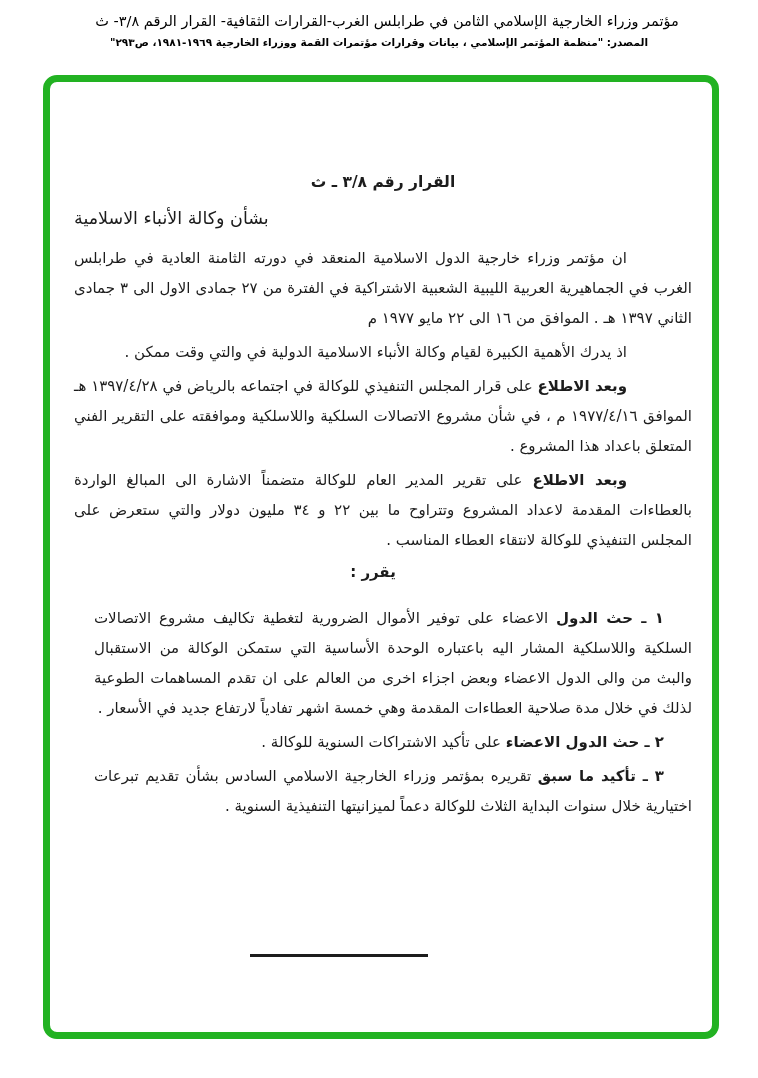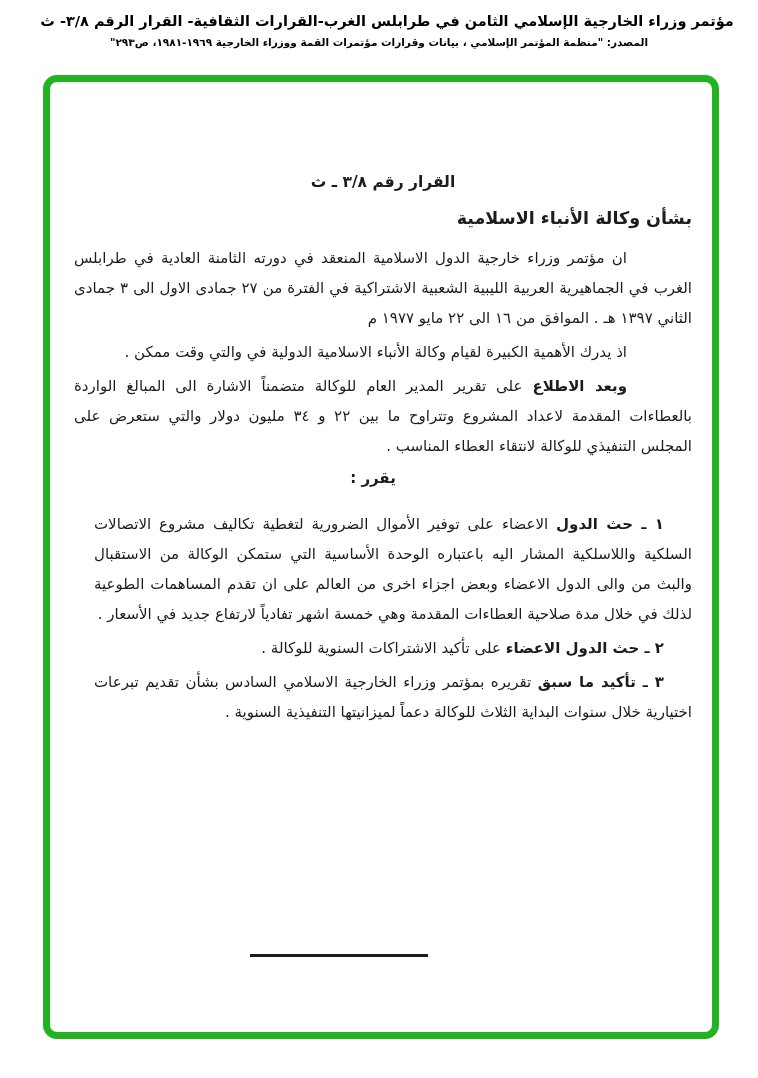--- a/index.html
+++ b/index.html
@@ -7,21 +7,21 @@
     width:758px; height:1078px;
     background:#ffffff;
     position:relative;
     font-family:"DejaVu Sans", sans-serif;
     overflow:hidden;
   }
   .caption {
     position:absolute; top:11px; left:0; right:0;
     text-align:center; color:#000; direction:rtl;
   }
-  .caption-line1 { font-weight:bold; font-size:14.5px; line-height:21px; letter-spacing:-0.2px;padding-left:16px; }
+  .caption-line1 { font-weight:normal; font-size:14.5px; line-height:21px; letter-spacing:-0.2px;padding-left:16px; }
   .caption-line2 { font-weight:bold; font-size:10.5px; line-height:15px; margin-top:3px; letter-spacing:-0.2px; }
 
   .frame {
     position:absolute; left:43px; top:75px;
     width:662px; height:950px;
     border:7px solid #22b222;
     border-radius:14px;
     background:#fff;
   }
   .content {
@@ -30,21 +30,21 @@
     direction:rtl;
     color:#1c1c1c;
     font-size:15px;
   }
   .title1 {
     text-align:center; font-weight:bold;
     font-size:15.5px; line-height:24px;
     margin-top:88px;
   }
   .title2 {
-    text-align:right; font-weight:bold;
+    text-align:left; font-weight:normal;
     font-size:17.5px; line-height:28px;
     margin-top:10px;
   }
   .para {
     margin:4px 0 0 0;
     line-height:30px;
     text-align:justify;
     text-indent:65px;
   }
   .para.first { margin-top:11px; }
@@ -74,20 +74,21 @@
 <div class="frame">
   <div class="content">
 
     <div class="title1">القرار رقم ٣/٨ ـ ث</div>
     <div class="title2">بشأن وكالة الأنباء الاسلامية</div>
 
     <p class="para first"><b></b><span>ان مؤتمر وزراء خارجية الدول الاسلامية المنعقد في دورته الثامنة العادية في طرابلس الغرب في الجماهيرية العربية الليبية الشعبية الاشتراكية في الفترة من ٢٧ جمادى الاول الى ٣ جمادى الثاني ١٣٩٧ هـ . الموافق من ١٦ الى ٢٢ مايو ١٩٧٧ م</span></p>
 
     <p class="para"><b></b><span>اذ يدرك الأهمية الكبيرة لقيام وكالة الأنباء الاسلامية الدولية في والتي وقت ممكن .</span></p>
 
+    <p class="para"><b>وبعد الاطلاع</b><span> على قرار المجلس التنفيذي للوكالة في اجتماعه بالرياض في ١٣٩٧/٤/٢٨ هـ الموافق ١٩٧٧/٤/١٦ م ، في شأن مشروع الاتصالات السلكية واللاسلكية وموافقته على التقرير الفني المتعلق باعداد هذا المشروع .</span></p>
 
     <p class="para"><b>وبعد الاطلاع</b><span> على تقرير المدير العام للوكالة متضمناً الاشارة الى المبالغ الواردة بالعطاءات المقدمة لاعداد المشروع وتتراوح ما بين ٢٢ و ٣٤ مليون دولار والتي ستعرض على المجلس التنفيذي للوكالة لانتقاء العطاء المناسب .</span></p>
 
     <p class="decide">يقرر :</p>
 
     <p class="para item"><b>١ ـ حث الدول</b><span> الاعضاء على توفير الأموال الضرورية لتغطية تكاليف مشروع الاتصالات السلكية واللاسلكية المشار اليه باعتباره الوحدة الأساسية التي ستمكن الوكالة من الاستقبال والبث من والى الدول الاعضاء وبعض اجزاء اخرى من العالم على ان تقدم المساهمات الطوعية لذلك في خلال مدة صلاحية العطاءات المقدمة وهي خمسة اشهر تفادياً لارتفاع جديد في الأسعار .</span></p>
 
     <p class="para item"><b>٢ ـ حث الدول الاعضاء</b><span> على تأكيد الاشتراكات السنوية للوكالة .</span></p>
 
     <p class="para item"><b>٣ ـ تأكيد ما سبق</b><span> تقريره بمؤتمر وزراء الخارجية الاسلامي السادس بشأن تقديم تبرعات اختيارية خلال سنوات البداية الثلاث للوكالة دعماً لميزانيتها التنفيذية السنوية .</span></p>

